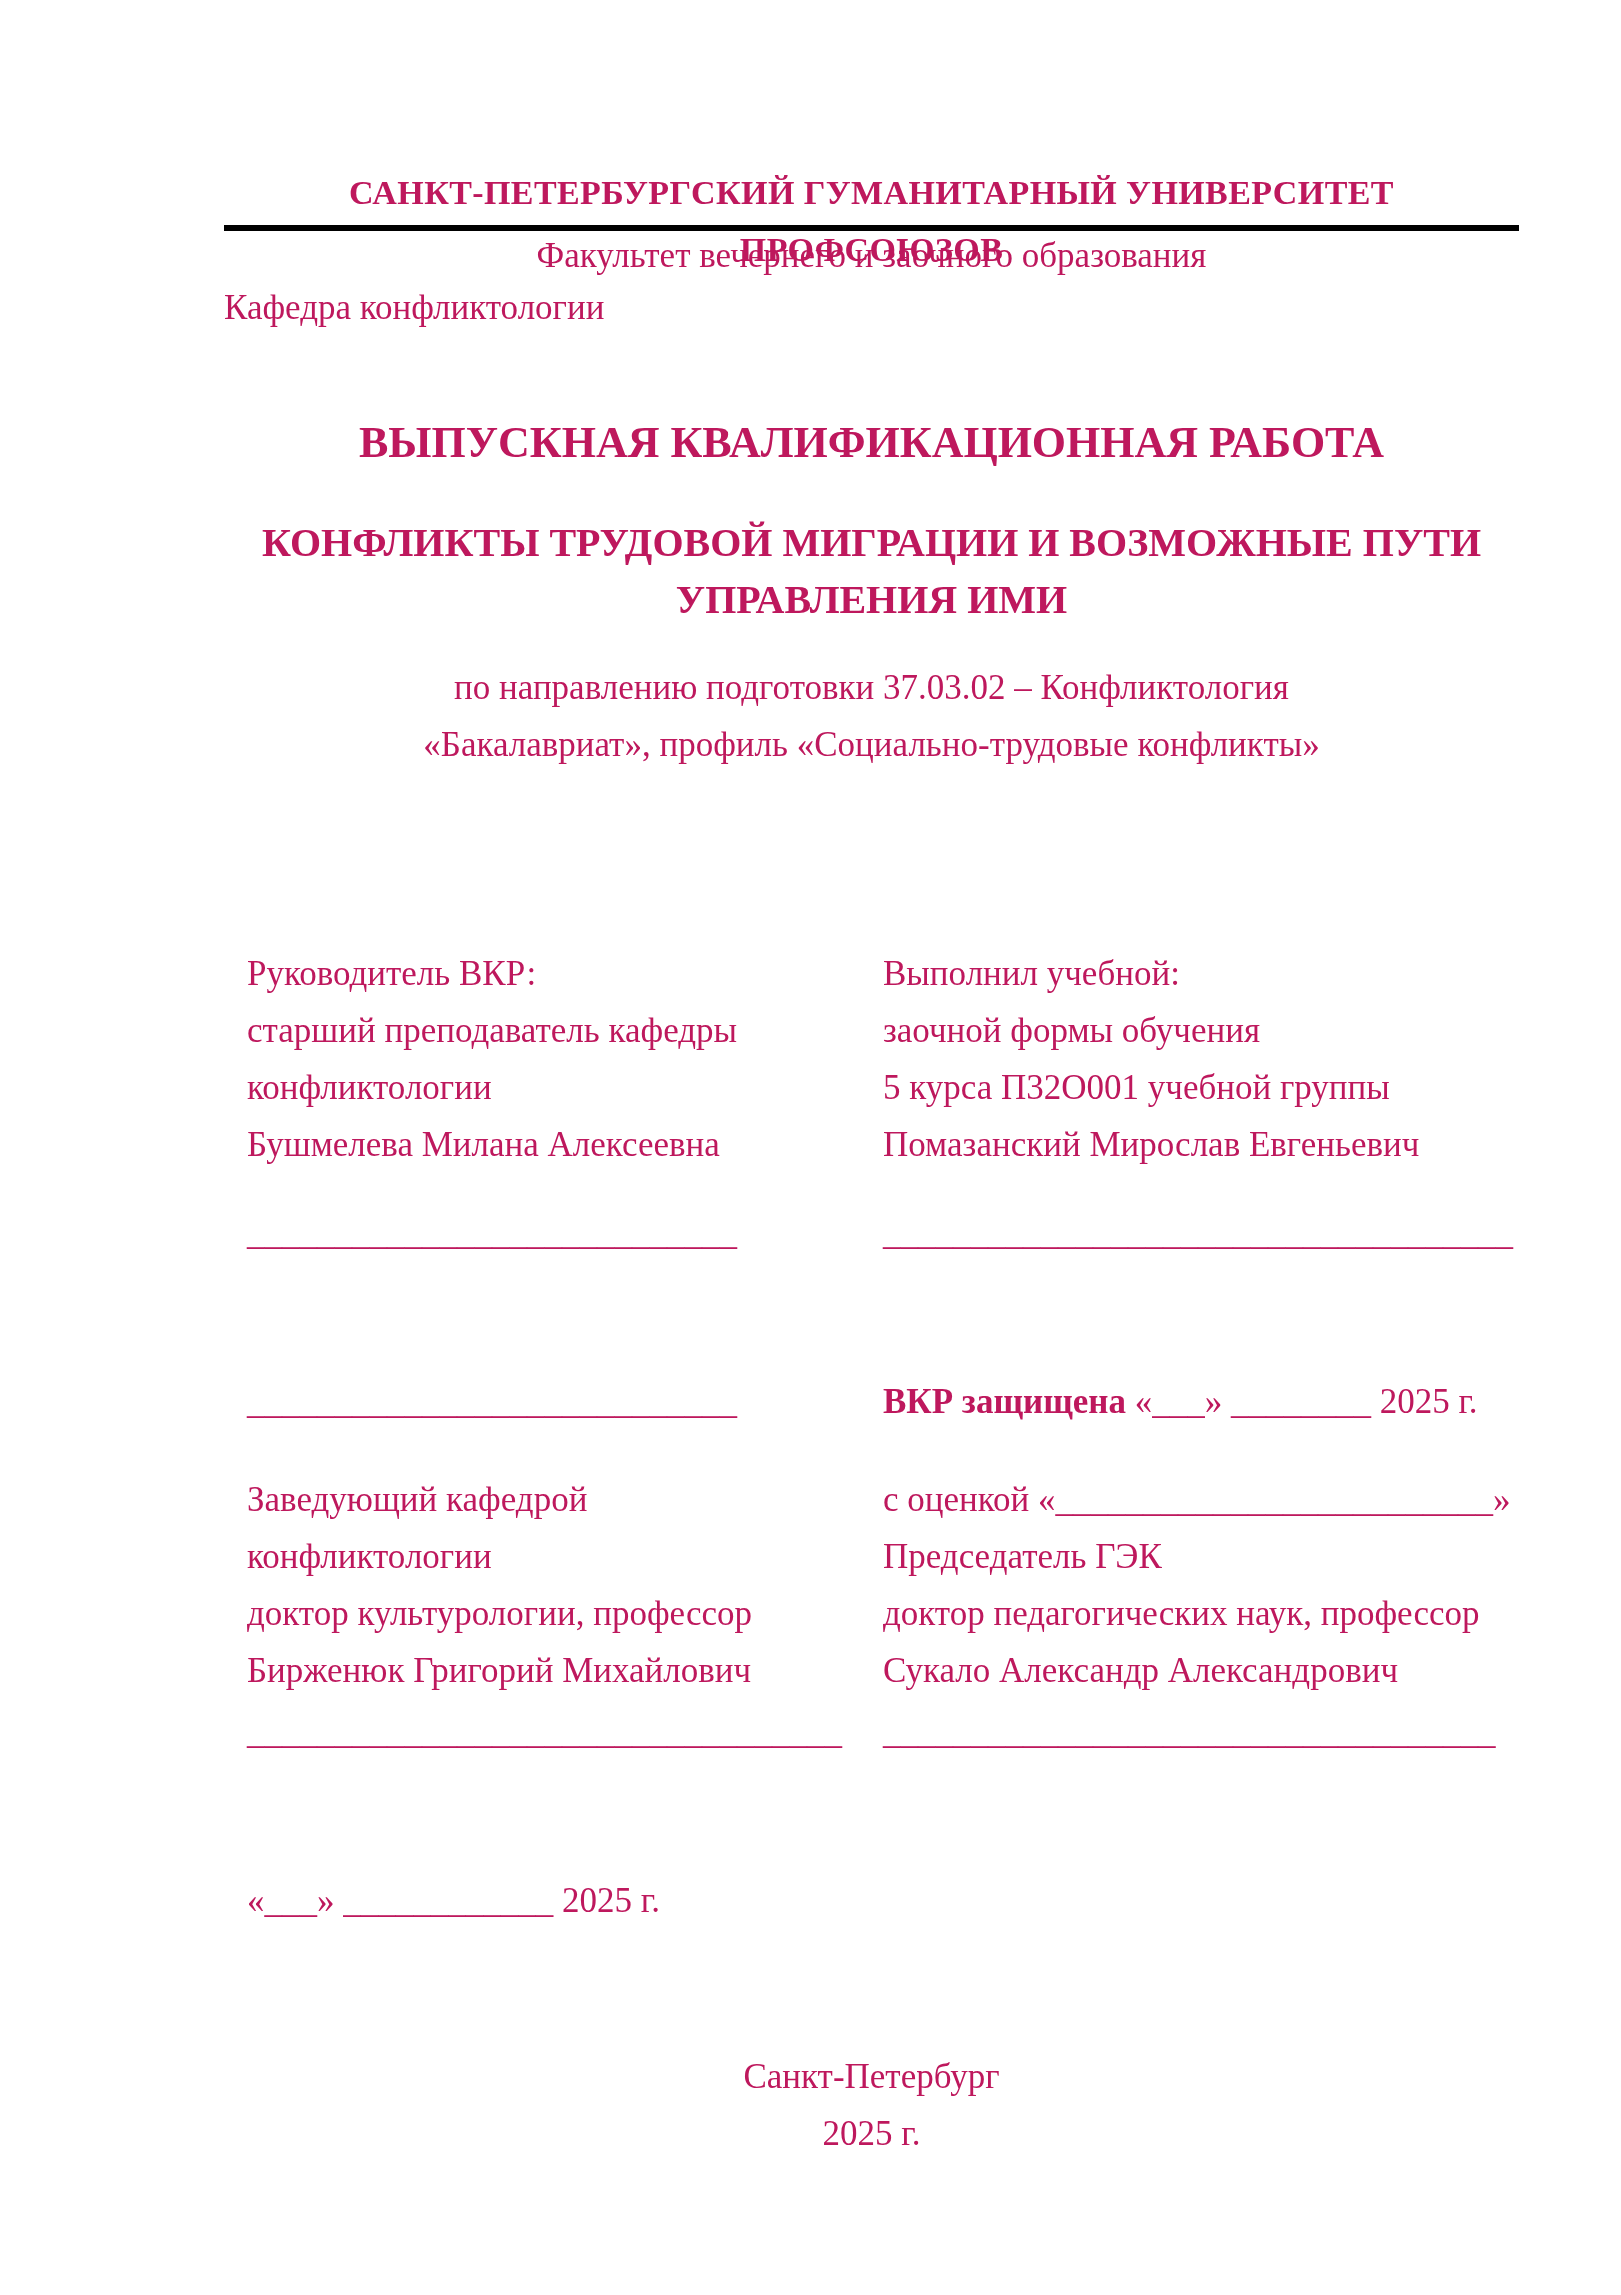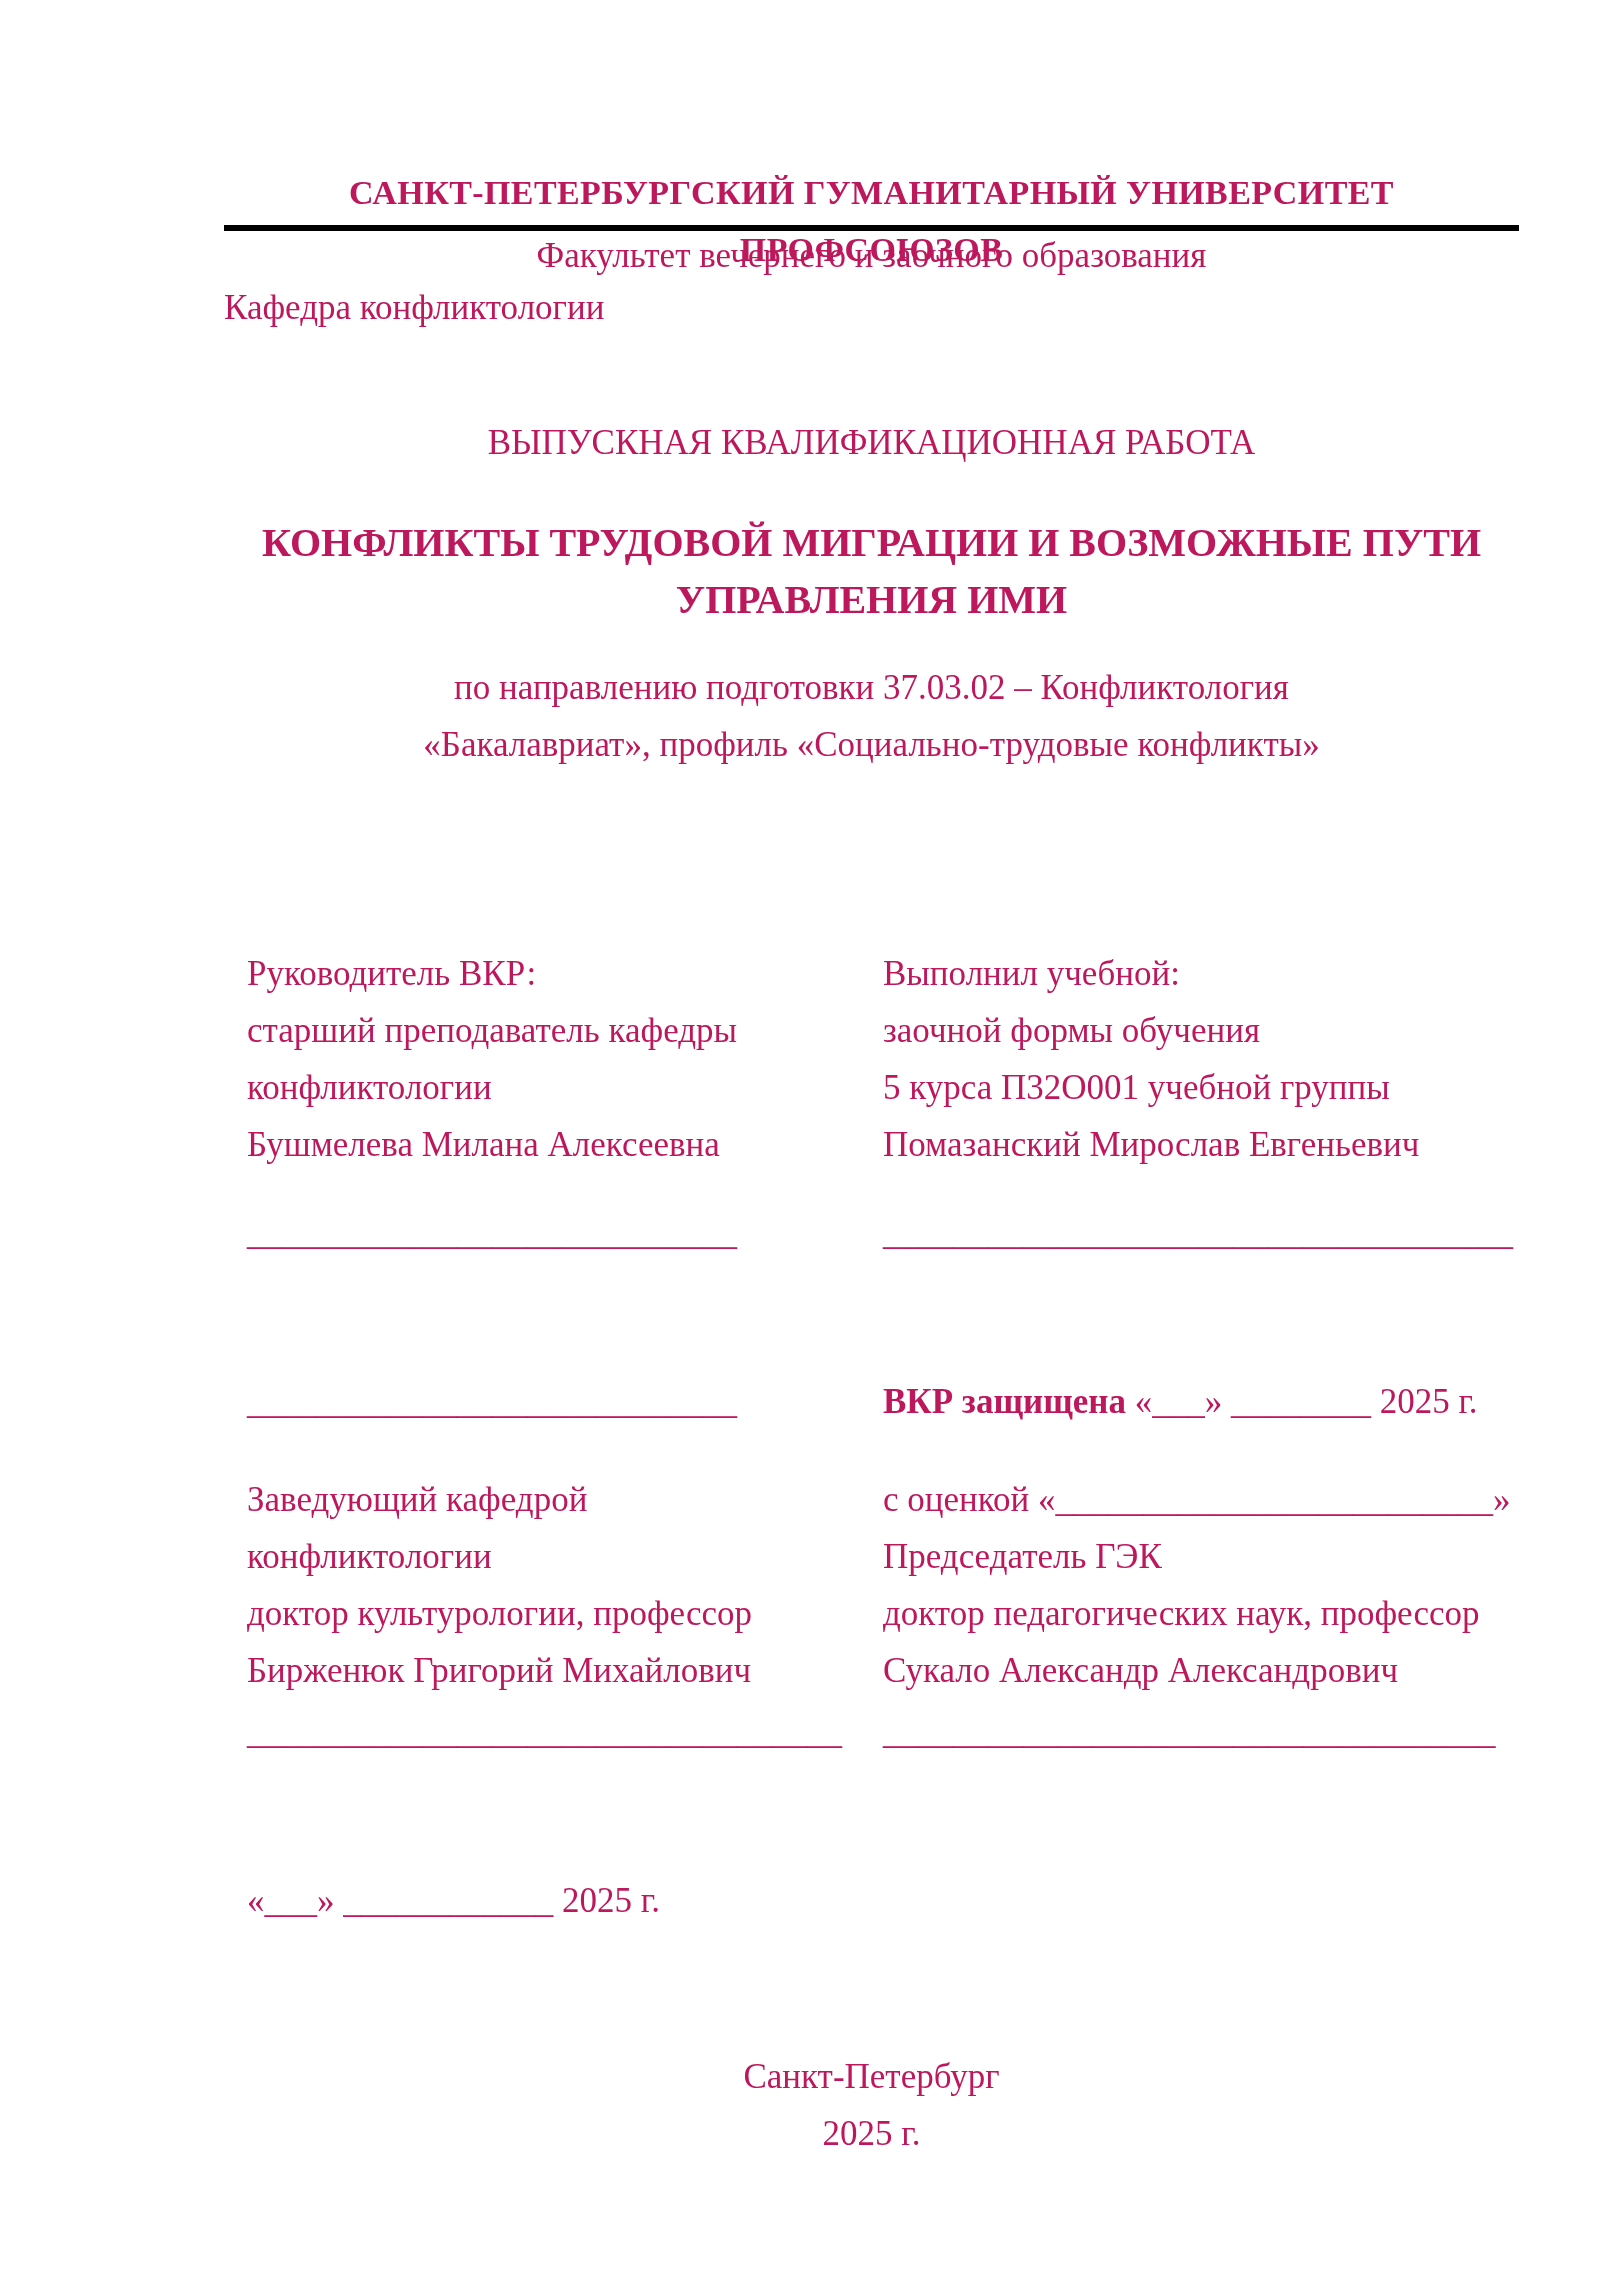--- a/index.html
+++ b/index.html
@@ -18,21 +18,21 @@
   .center-block { left: 224px; width: 1295px; text-align: center; }
   .right-block  { left: 224px; width: 1291px; }
   .col-left  { left: 247px;  width: 628px; text-align: left; }
   .col-right { left: 883px; width: 640px; text-align: left; }
   .bold { font-weight: 700; }
   .pre { white-space: pre-line; }
   .uni-header { top: 164px; font-size: 34px; font-weight: 700; letter-spacing: 0.4px; }
   .rule { left: 224px; top: 225px; width: 1295px; height: 5.5px; background: #000; }
   .faculty { top: 227px; }
   .department { top: 279px; }
-  .work-type { top: 414px; font-size: 35px; font-weight: 400; }
+  .work-type { top: 414px; font-size: 44px; font-weight: 700; }
   .thesis-title { top: 514px; font-size: 40px; font-weight: 700; }
   .program { top: 659px; }
   .block-a { top: 945px; }
   .sig-row-1 { top: 1204px; }
   .row-defense { top: 1373px; }
   .block-b { top: 1471px; }
   .sig-row-3 { top: 1703px; }
   .date-row { top: 1872px; }
   .footer-city { top: 2048px; }
   .footer-year { top: 2105px; }

